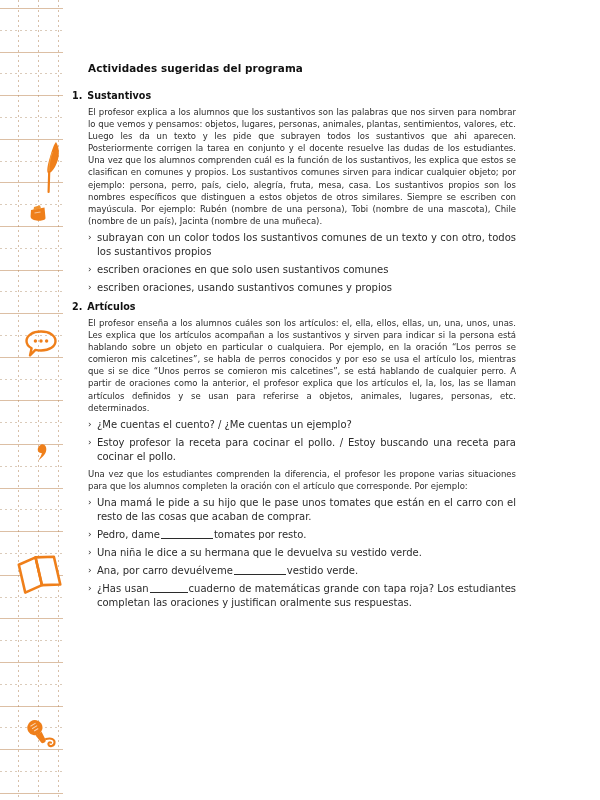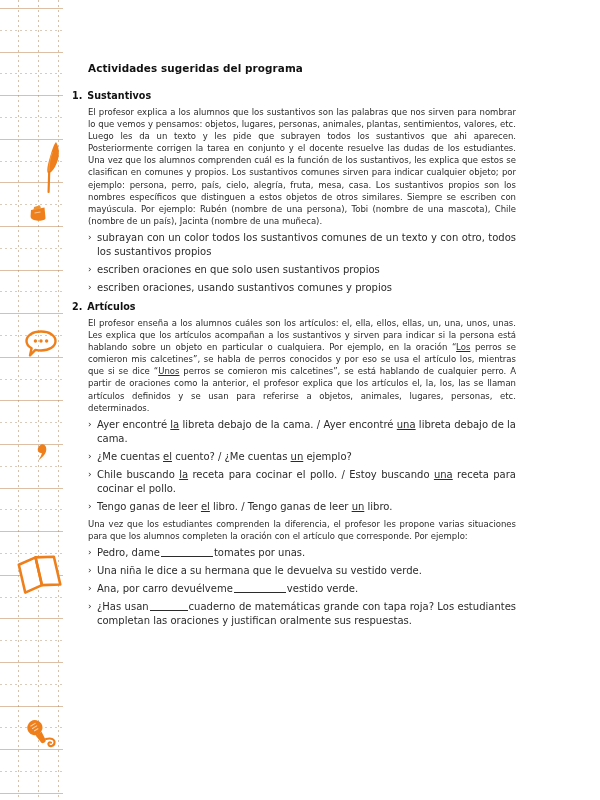--- a/index.html
+++ b/index.html
@@ -110,21 +110,21 @@
   ul.bullets li:last-child { margin-bottom: 0; }
   ul.bullets li::before {
     content: "\203A";
     position: absolute;
     left: 0;
     top: -0.5px;
     color: #2b2b2b;
     font-size: 9px;
   }
 
-  .u { text-decoration: underline; }
+  .u { }
   .blank {
     display: inline-block;
     border-bottom: 1px solid #2b2b2b;
     width: 52px;
     height: 8px;
     margin: 0 1px;
     vertical-align: -1px;
   }
   .sp-gap { margin-top: 6px; }
 </style>
@@ -230,47 +230,46 @@
 
   <div class="section">
     <div class="section-head">
       <span class="num">1.</span>
       <span>Sustantivos</span>
     </div>
     <div class="body-block">
       <p class="para">El profesor explica a los alumnos que los sustantivos son las palabras que nos sirven para nombrar lo que vemos y pensamos: objetos, lugares, personas, animales, plantas, sentimientos, valores, etc. Luego les da un texto y les pide que subrayen todos los sustantivos que ahi aparecen. Posteriormente corrigen la tarea en conjunto y  el docente resuelve las dudas de los estudiantes. Una vez que los alumnos comprenden cuál es la función de los sustantivos, les explica que estos se clasifican en comunes y propios. Los sustantivos comunes sirven para indicar cualquier objeto; por ejemplo: persona, perro, país, cielo, alegría, fruta, mesa, casa. Los sustantivos propios son los nombres específicos que distinguen a estos objetos de otros similares. Siempre se escriben con mayúscula. Por ejemplo: Rubén (nombre de una persona), Tobi (nombre de una mascota), Chile (nombre de un país), Jacinta (nombre de una muñeca).</p>
       <ul class="bullets">
         <li>subrayan con un color todos los sustantivos comunes de un texto y con otro, todos los sustantivos propios</li>
-        <li>escriben oraciones en que solo usen sustantivos propios</li>
+        <li>escriben oraciones en que solo usen sustantivos comunes</li>
         <li>escriben oraciones, usando sustantivos comunes y propios</li>
       </ul>
     </div>
   </div>
 
   <div class="section sp-gap">
     <div class="section-head">
       <span class="num">2.</span>
       <span>Artículos</span>
     </div>
     <div class="body-block">
 
       <p class="para"><span>El profesor enseña a los alumnos cuáles son los artículos: el, ella, ellos, ellas, un, una, unos, unas. Les explica que los artículos acompañan a los sustantivos y sirven para indicar si la persona está hablando sobre un objeto en particular o cualquiera. Por ejemplo, en la oración “</span><span class="u">Los</span><span> perros se comieron mis calcetines”, se habla de perros conocidos y por eso se usa el artículo los, mientras que si se dice “</span><span class="u">Unos</span><span> perros se comieron mis calcetines”, se está hablando de cualquier perro. A partir de oraciones como la anterior, el profesor explica que los artículos el, la, los, las se llaman artículos definidos y se usan para referirse a objetos, animales, lugares, personas, etc. determinados.</span></p>
 
 
       <ul class="bullets">
-        <li><span>Ayer encontré </span><span class="u">la</span><span> libreta debajo de la cama. / Ayer encontré </span><span class="u">una</span><span> libreta debajo de la cama.</span></li>
         <li><span>¿Me cuentas </span><span class="u">el</span><span> cuento? / ¿Me cuentas </span><span class="u">un</span><span> ejemplo?</span></li>
-        <li><span>Chile buscando </span><span class="u">la</span><span> receta para cocinar el pollo. / Estoy buscando </span><span class="u">una</span><span> receta para cocinar el pollo.</span></li>
-        <li><span>Tengo ganas de leer </span><span class="u">el</span><span> libro. / Tengo ganas de leer </span><span class="u">un</span><span> libro.</span></li>
+        <li><span>Estoy profesor </span><span class="u">la</span><span> receta para cocinar el pollo. / Estoy buscando </span><span class="u">una</span><span> receta para cocinar el pollo.</span></li>
       </ul>
 
       <p class="para">Una vez que los estudiantes comprenden la diferencia, el profesor les propone varias situaciones para que los alumnos completen la oración con el artículo que corresponde. Por ejemplo:</p>
 
       <ul class="bullets">
-        <li><span>Pedro, dame</span><span class="blank"></span><span>tomates por unas.</span></li>
+        <li><span>Una mamá le pide a su hijo que le pase unos tomates que están en el carro con el resto de las cosas que acaban de comprar.</span></li>
+        <li><span>Pedro, dame</span><span class="blank"></span><span>tomates por resto.</span></li>
         <li><span>Una niña le dice a su hermana que le devuelva su vestido verde.</span></li>
         <li><span>Ana, por carro devuélveme</span><span class="blank"></span><span>vestido verde.</span></li>
         <li><span>¿Has usan</span><span class="blank" style="width:38px"></span><span>cuaderno de matemáticas grande con tapa roja? Los estudiantes completan las oraciones y justifican oralmente sus respuestas.</span></li>
       </ul>
 
     </div>
   </div>
 
 </div>
 

